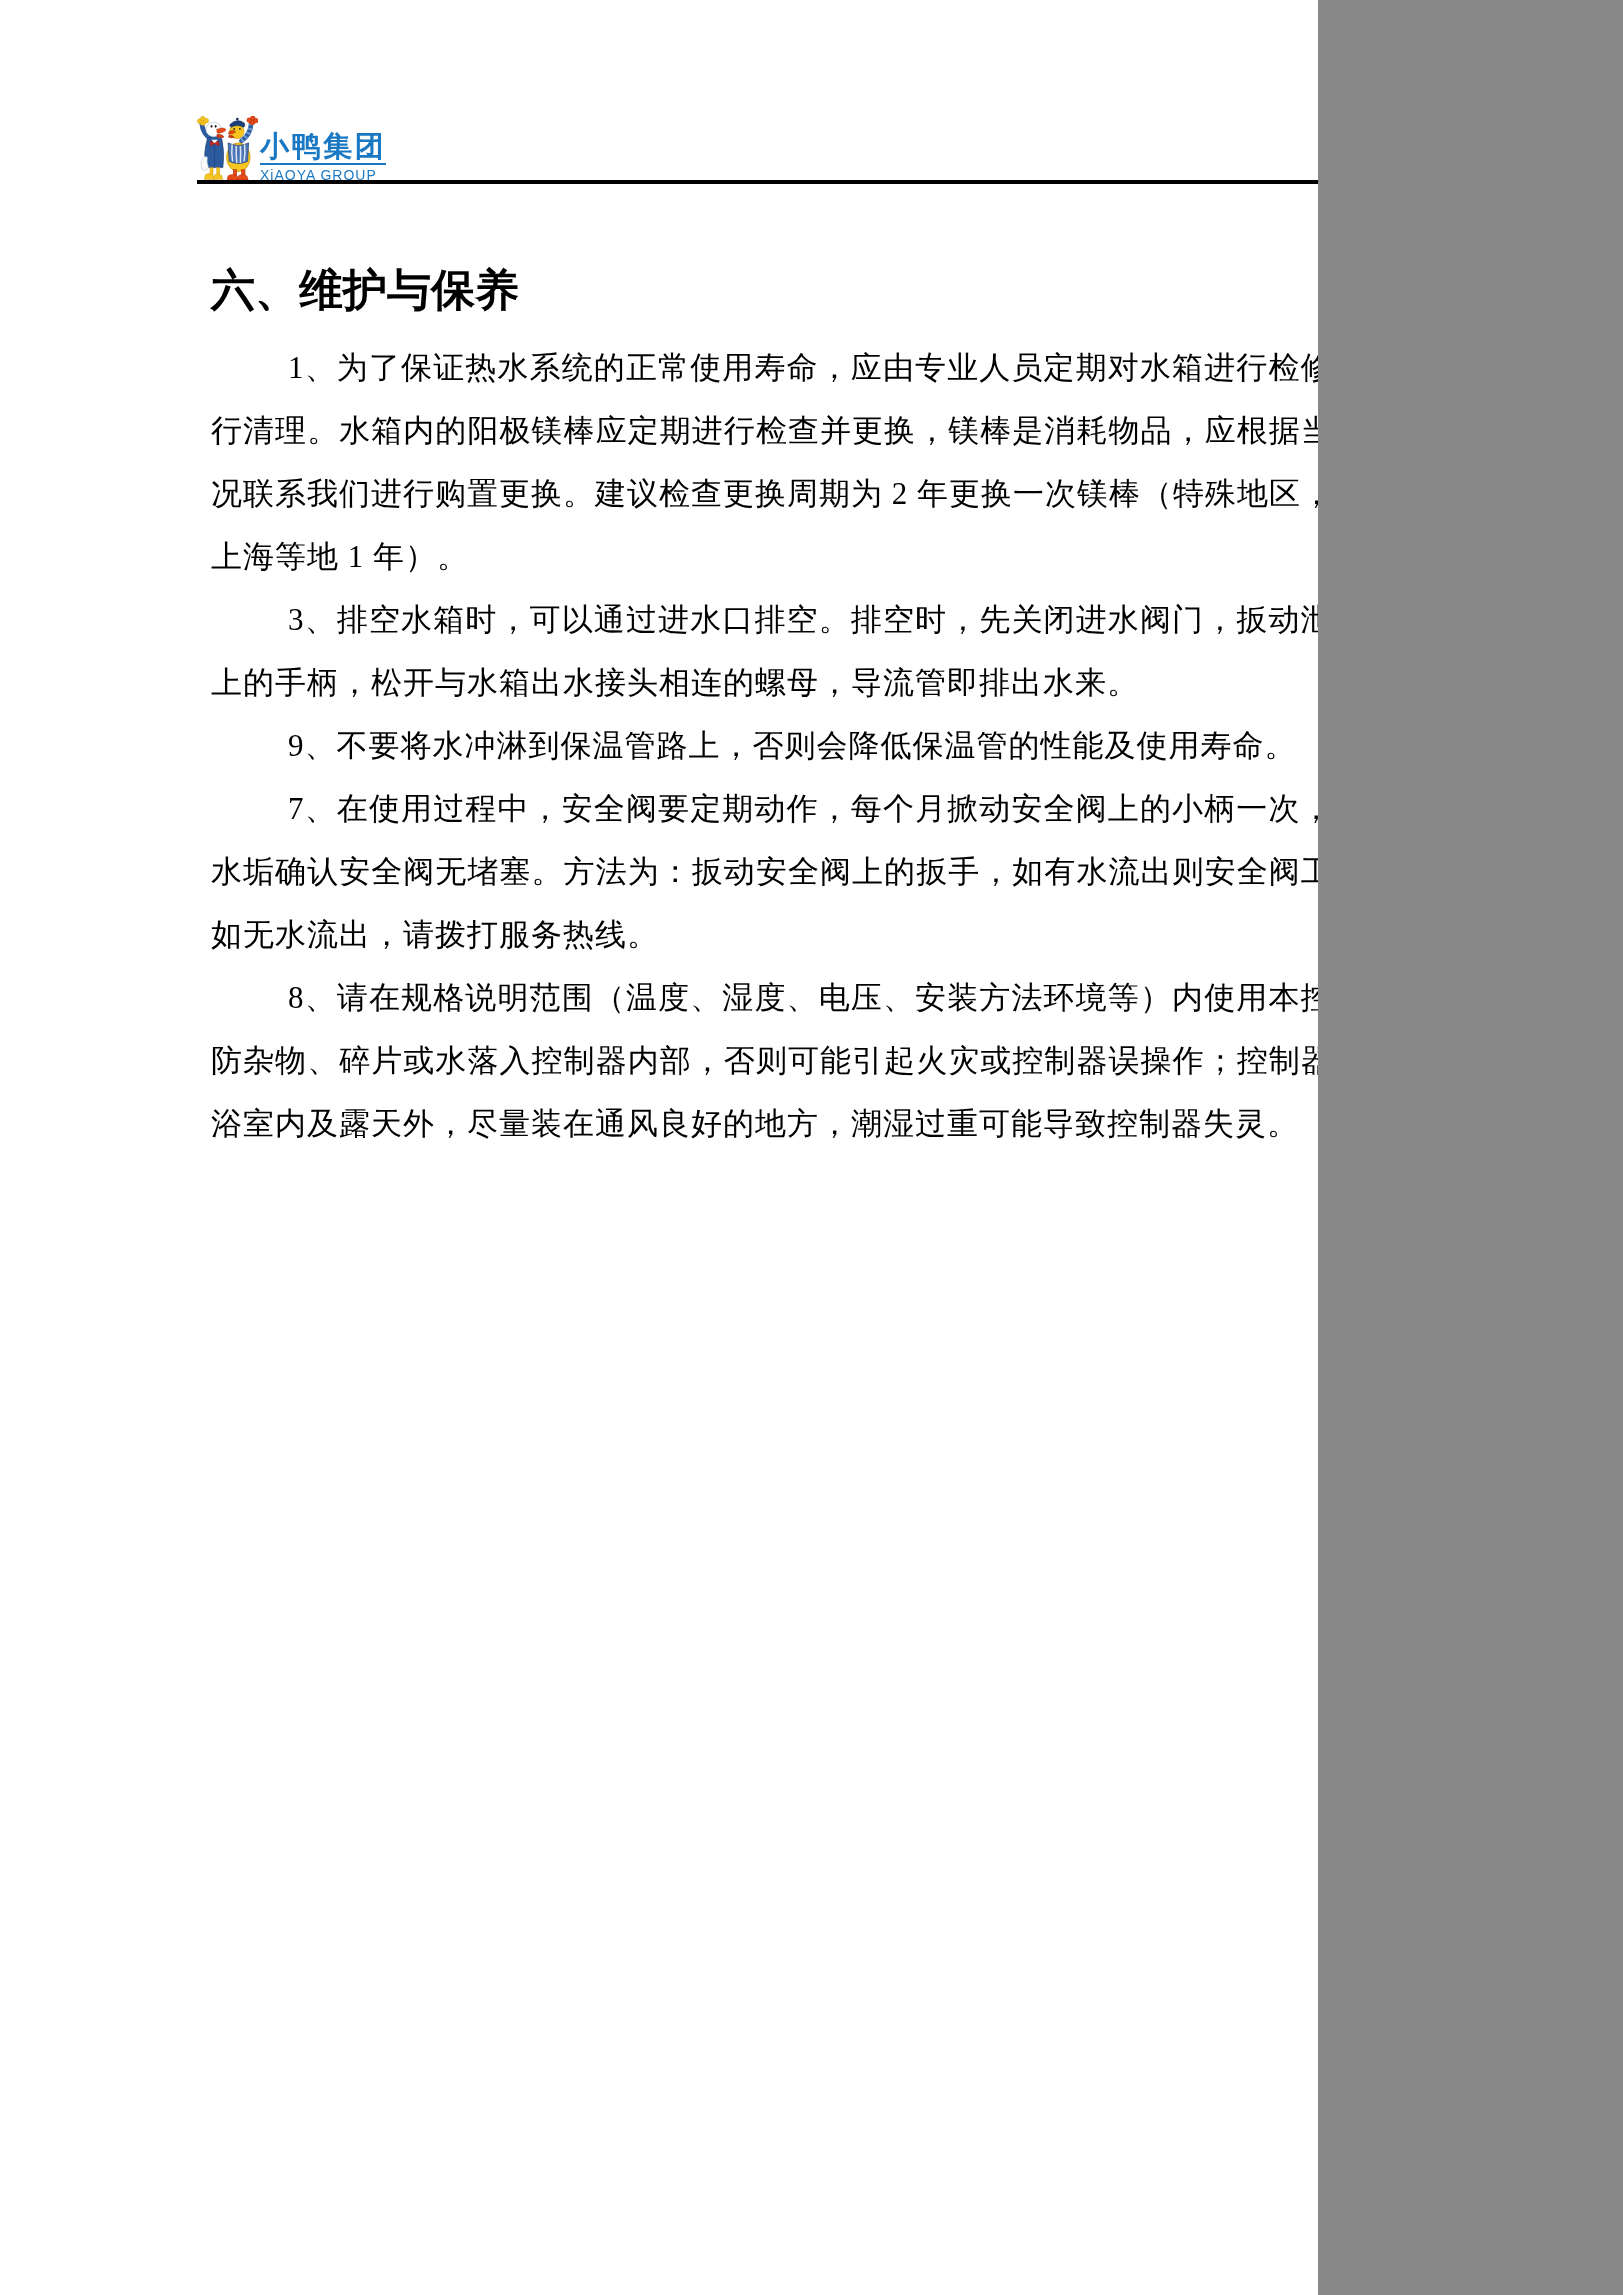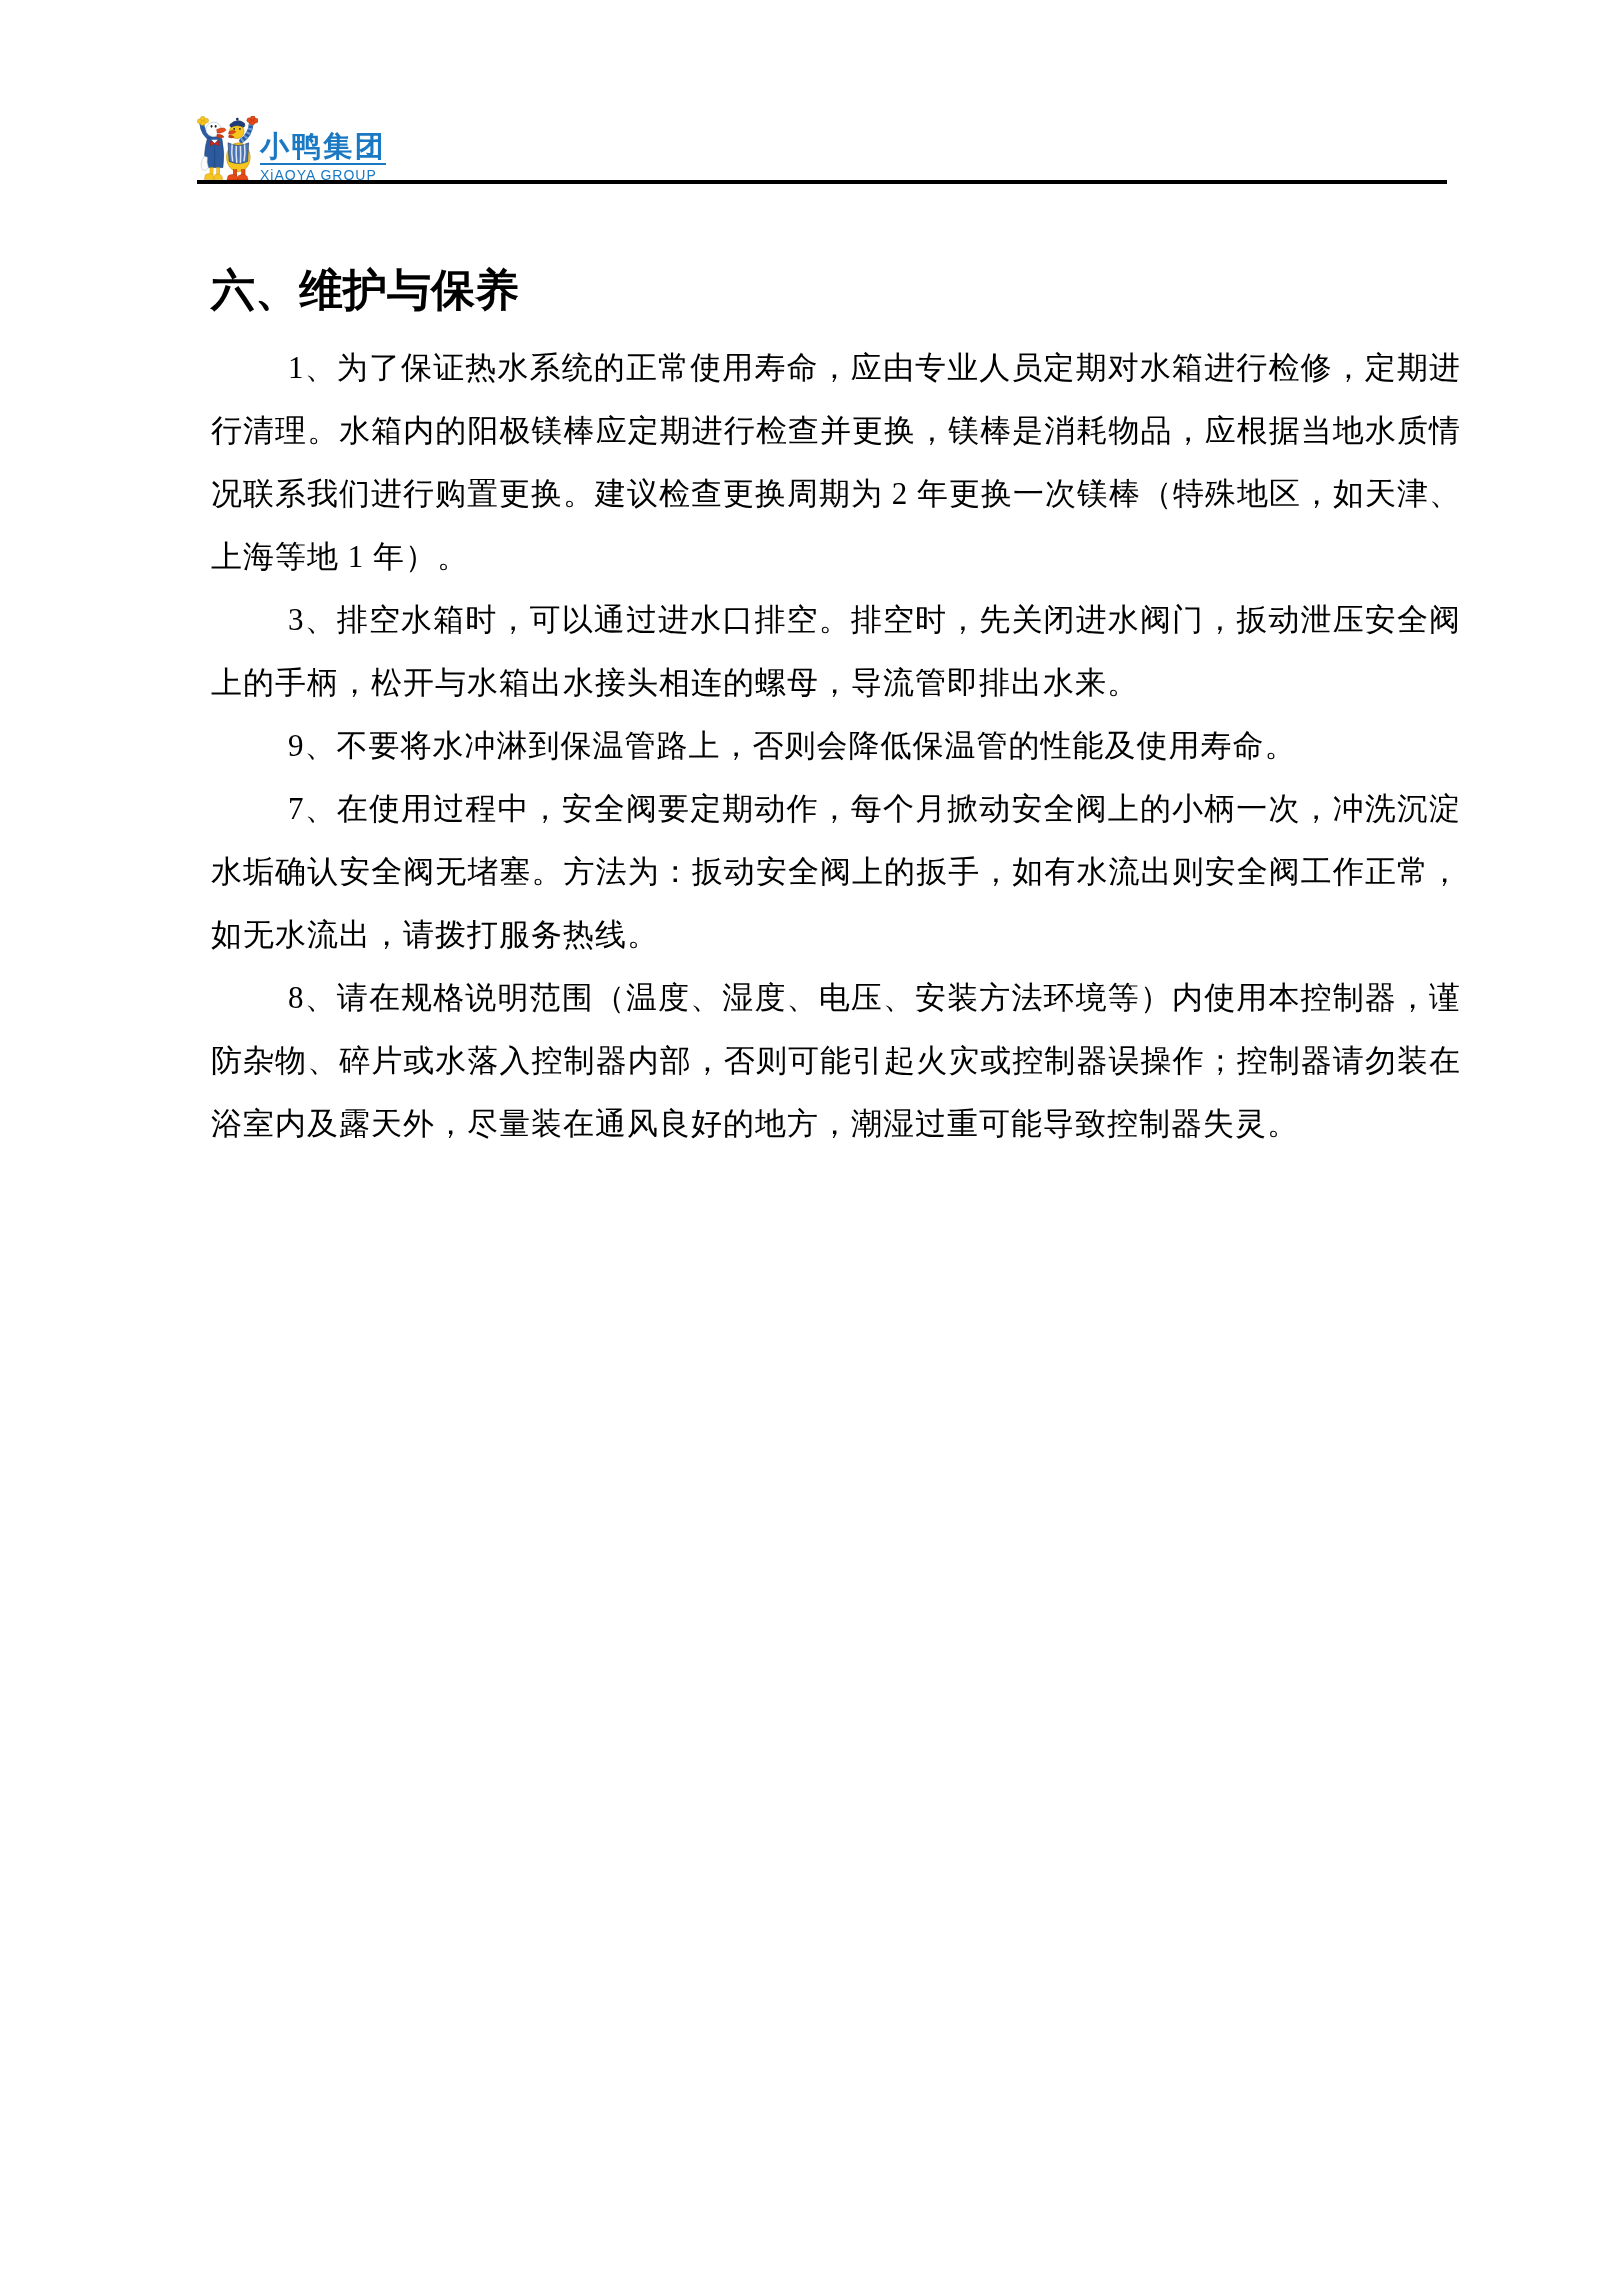--- a/index.html
+++ b/index.html
@@ -1,16 +1,16 @@
 <!DOCTYPE html>
 <html style="font-size:8.2px"><head>
 <meta charset="utf-8">
 <style>
   html,body{margin:0;padding:0;background:#888;}
-  .page{position:relative;width:1623px;height:2295px;background:#ffffff;overflow:hidden;
+  .page{position:relative;width:1318px;height:2295px;background:#ffffff;overflow:hidden;
         font-family:"Liberation Serif","DejaVu Serif",serif;color:#000;}
   
   .logo{position:absolute;left:196px;top:116px;display:flex;align-items:flex-start;}
   .ducks{width:62px;height:65px;flex:0 0 auto;}
   .logo-text{margin-left:2px;margin-top:15.3px;display:inline-block;}
   .logo-cn{font-family:"Liberation Sans","DejaVu Sans",sans-serif;font-weight:bold;
            font-size:29px;line-height:30px;letter-spacing:2.6px;color:#1B79C3;white-space:nowrap;}
   .logo-underline{height:2px;background:#1B79C3;margin:2px 0 2.6px;}
   .logo-en{font-family:"Liberation Sans","DejaVu Sans",sans-serif;font-weight:normal;
            font-size:14px;line-height:14px;letter-spacing:1px;color:#1B79C3;white-space:nowrap;}

